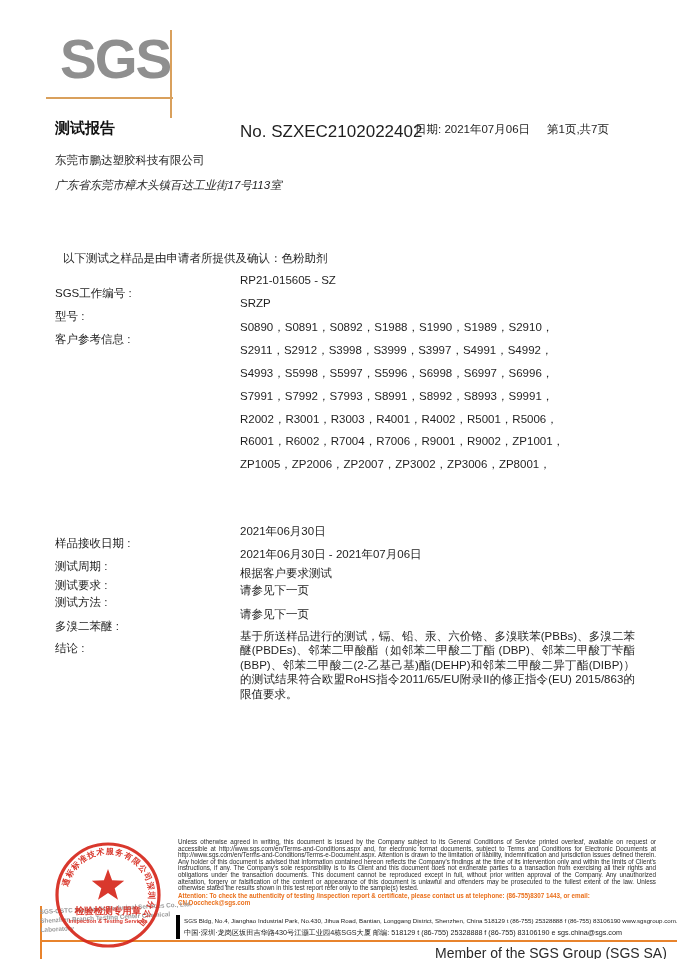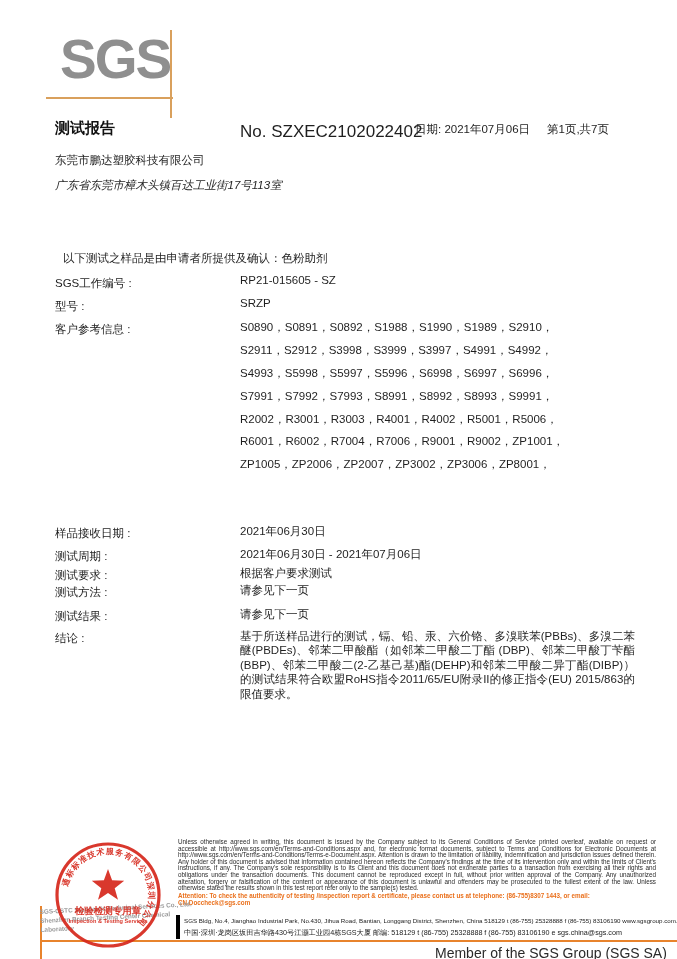--- a/index.html
+++ b/index.html
@@ -23,21 +23,21 @@
   .page-info{position:absolute;left:547px;top:3px;font-size:11.5px;}
 
   
   .company{position:absolute;left:55px;top:153px;font-size:11.5px;}
   .address{position:absolute;left:55px;top:178px;font-size:11.5px;font-style:italic;}
 
   .statement{position:absolute;left:55px;top:251px;font-size:11.5px;margin-left:8px;}
 
   
   .frow{position:absolute;left:55px;width:580px;font-size:11.5px;}
-  .frow .lbl{position:absolute;left:0;top:2px;width:180px;}
+  .frow .lbl{position:absolute;left:0;top:12px;width:180px;}
   .frow .val{position:absolute;left:185px;top:0;width:395px;}
   .ref-line{display:block;height:22.9px;line-height:14px;}
   .conclusion-text{line-height:14.4px;width:400px;text-align:justify;}
 
   
   .legal-block{position:absolute;left:178px;top:839px;width:478px;}
   .legal{font-size:6.3px;line-height:6.6px;color:#2a2a2a;text-align:justify;margin:0;}
   .attention{font-size:6.3px;line-height:6.9px;color:#ea701c;font-weight:bold;text-align:left;margin:1px 0 0 0;}
 
   .addr-block{position:absolute;left:176px;top:915px;width:480px;border-left:4px solid #000000;padding-left:4px;}
@@ -113,21 +113,21 @@
     <span class="lbl">测试要求 :</span>
     <span class="val">根据客户要求测试</span>
   </div>
 
   <div class="frow" style="top:583px">
     <span class="lbl">测试方法 :</span>
     <span class="val">请参见下一页</span>
   </div>
 
   <div class="frow" style="top:607px">
-    <span class="lbl">测试结果 :</span>
+    <span class="lbl">多溴二苯醚 :</span>
     <span class="val">请参见下一页</span>
   </div>
 
   <div class="frow" style="top:629px">
     <span class="lbl">结论 :</span>
     <span class="val conclusion-text">基于所送样品进行的测试，镉、铅、汞、六价铬、多溴联苯(PBBs)、多溴二苯醚(PBDEs)、邻苯二甲酸酯（如邻苯二甲酸二丁酯 (DBP)、邻苯二甲酸丁苄酯(BBP)、邻苯二甲酸二(2-乙基己基)酯(DEHP)和邻苯二甲酸二异丁酯(DIBP)）的测试结果符合欧盟RoHS指令2011/65/EU附录II的修正指令(EU) 2015/863的限值要求。</span>
   </div>
 
   <div class="stamp-company">
     <div>SGS-CSTC Standards Technical Services Co., Ltd.</div>

